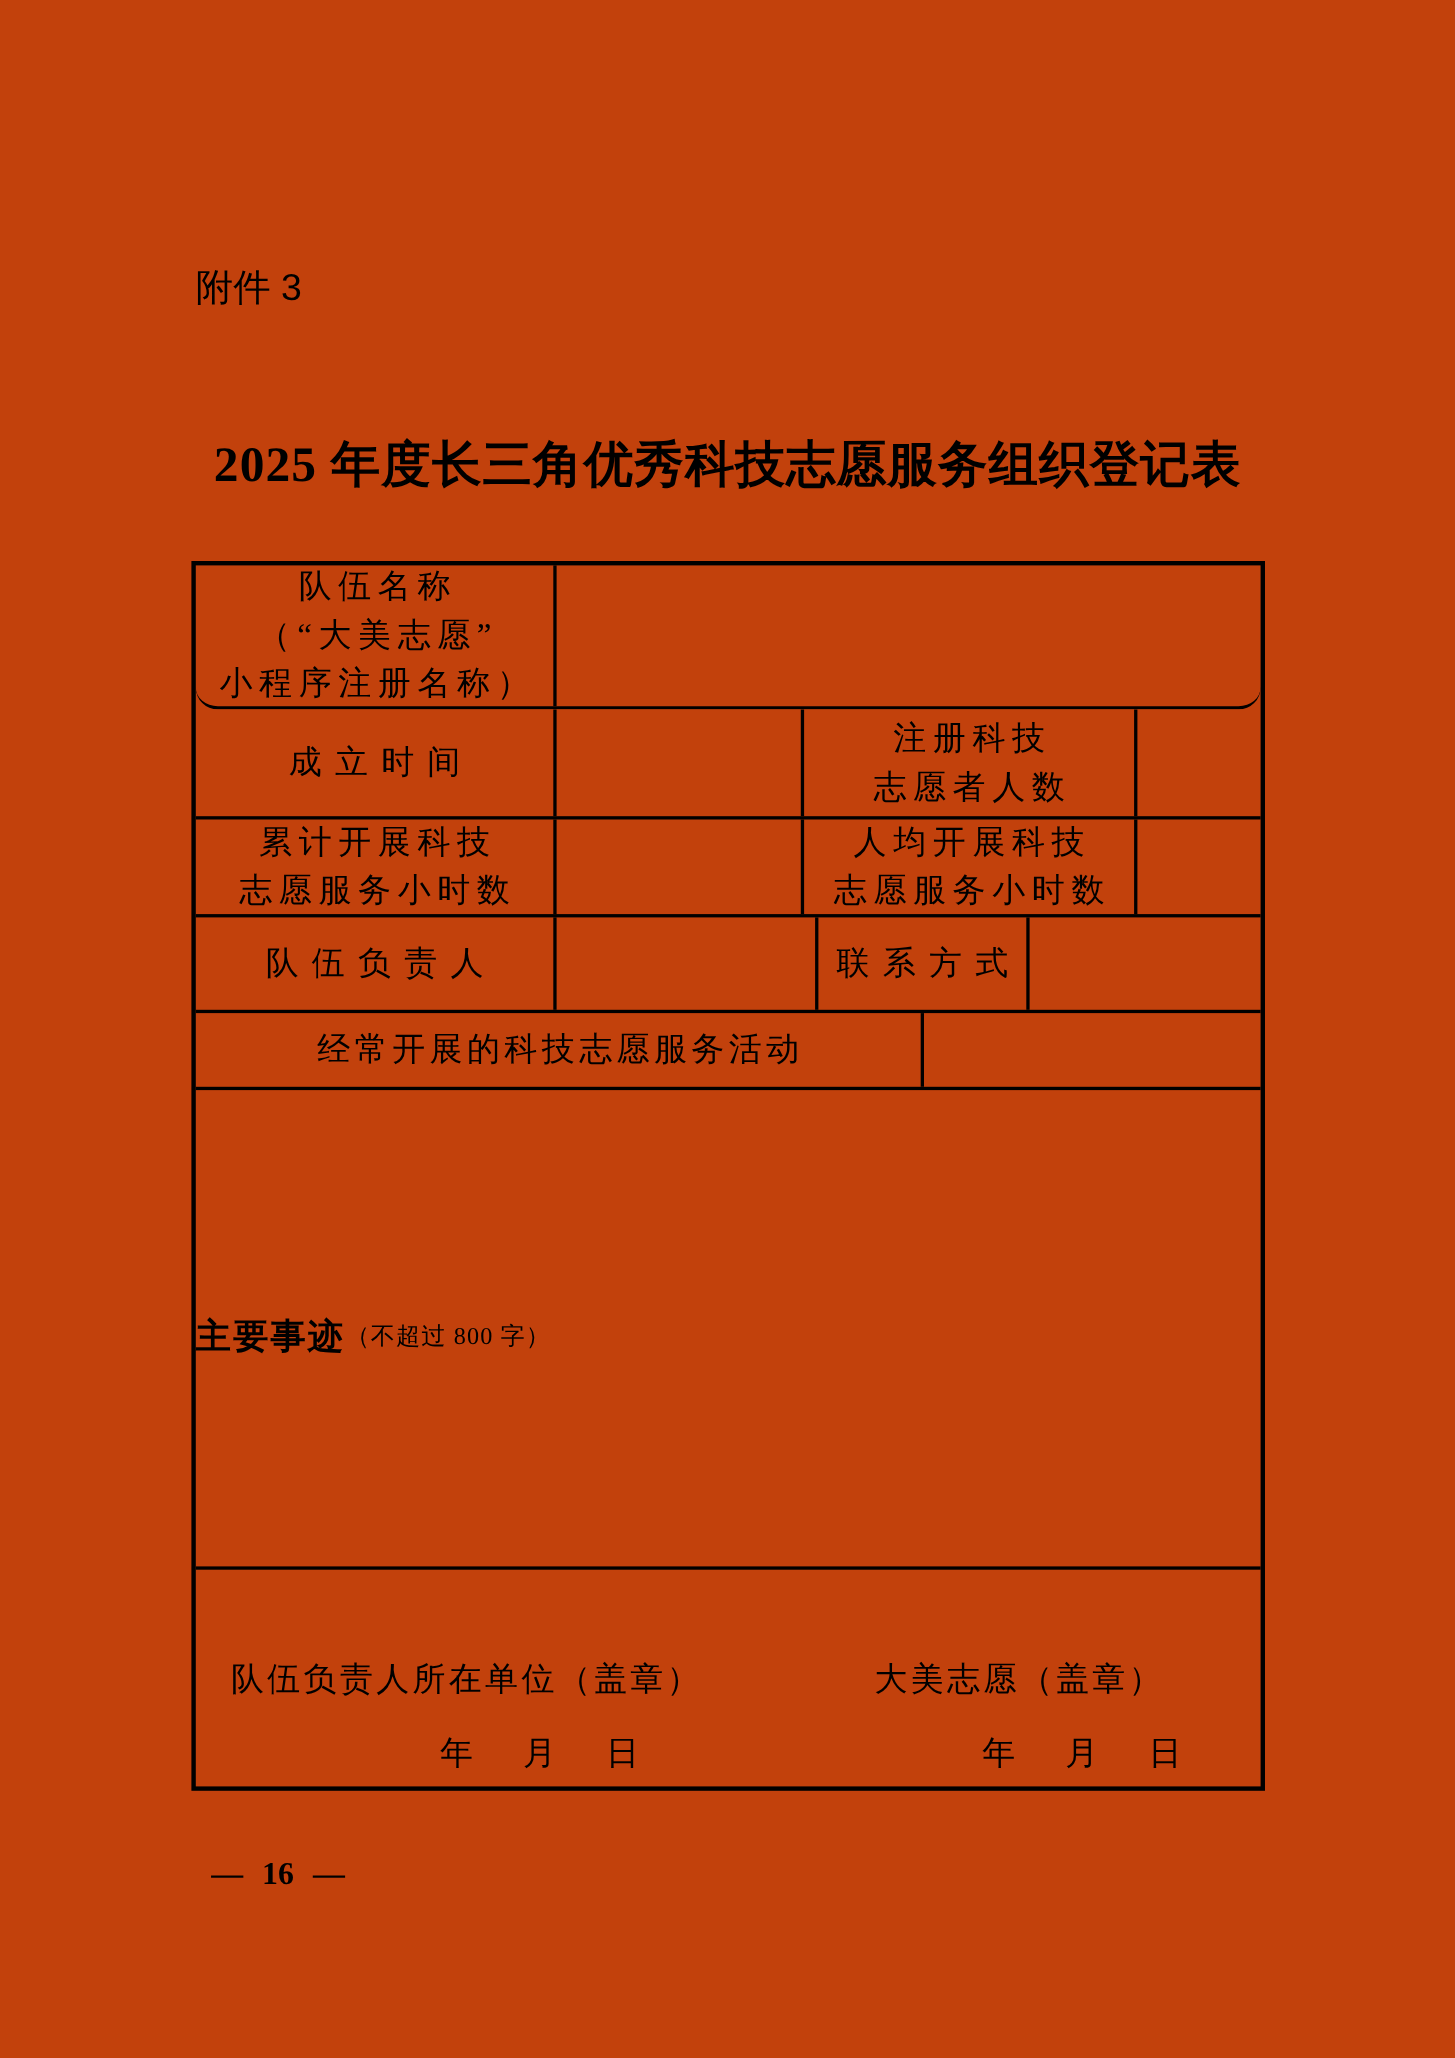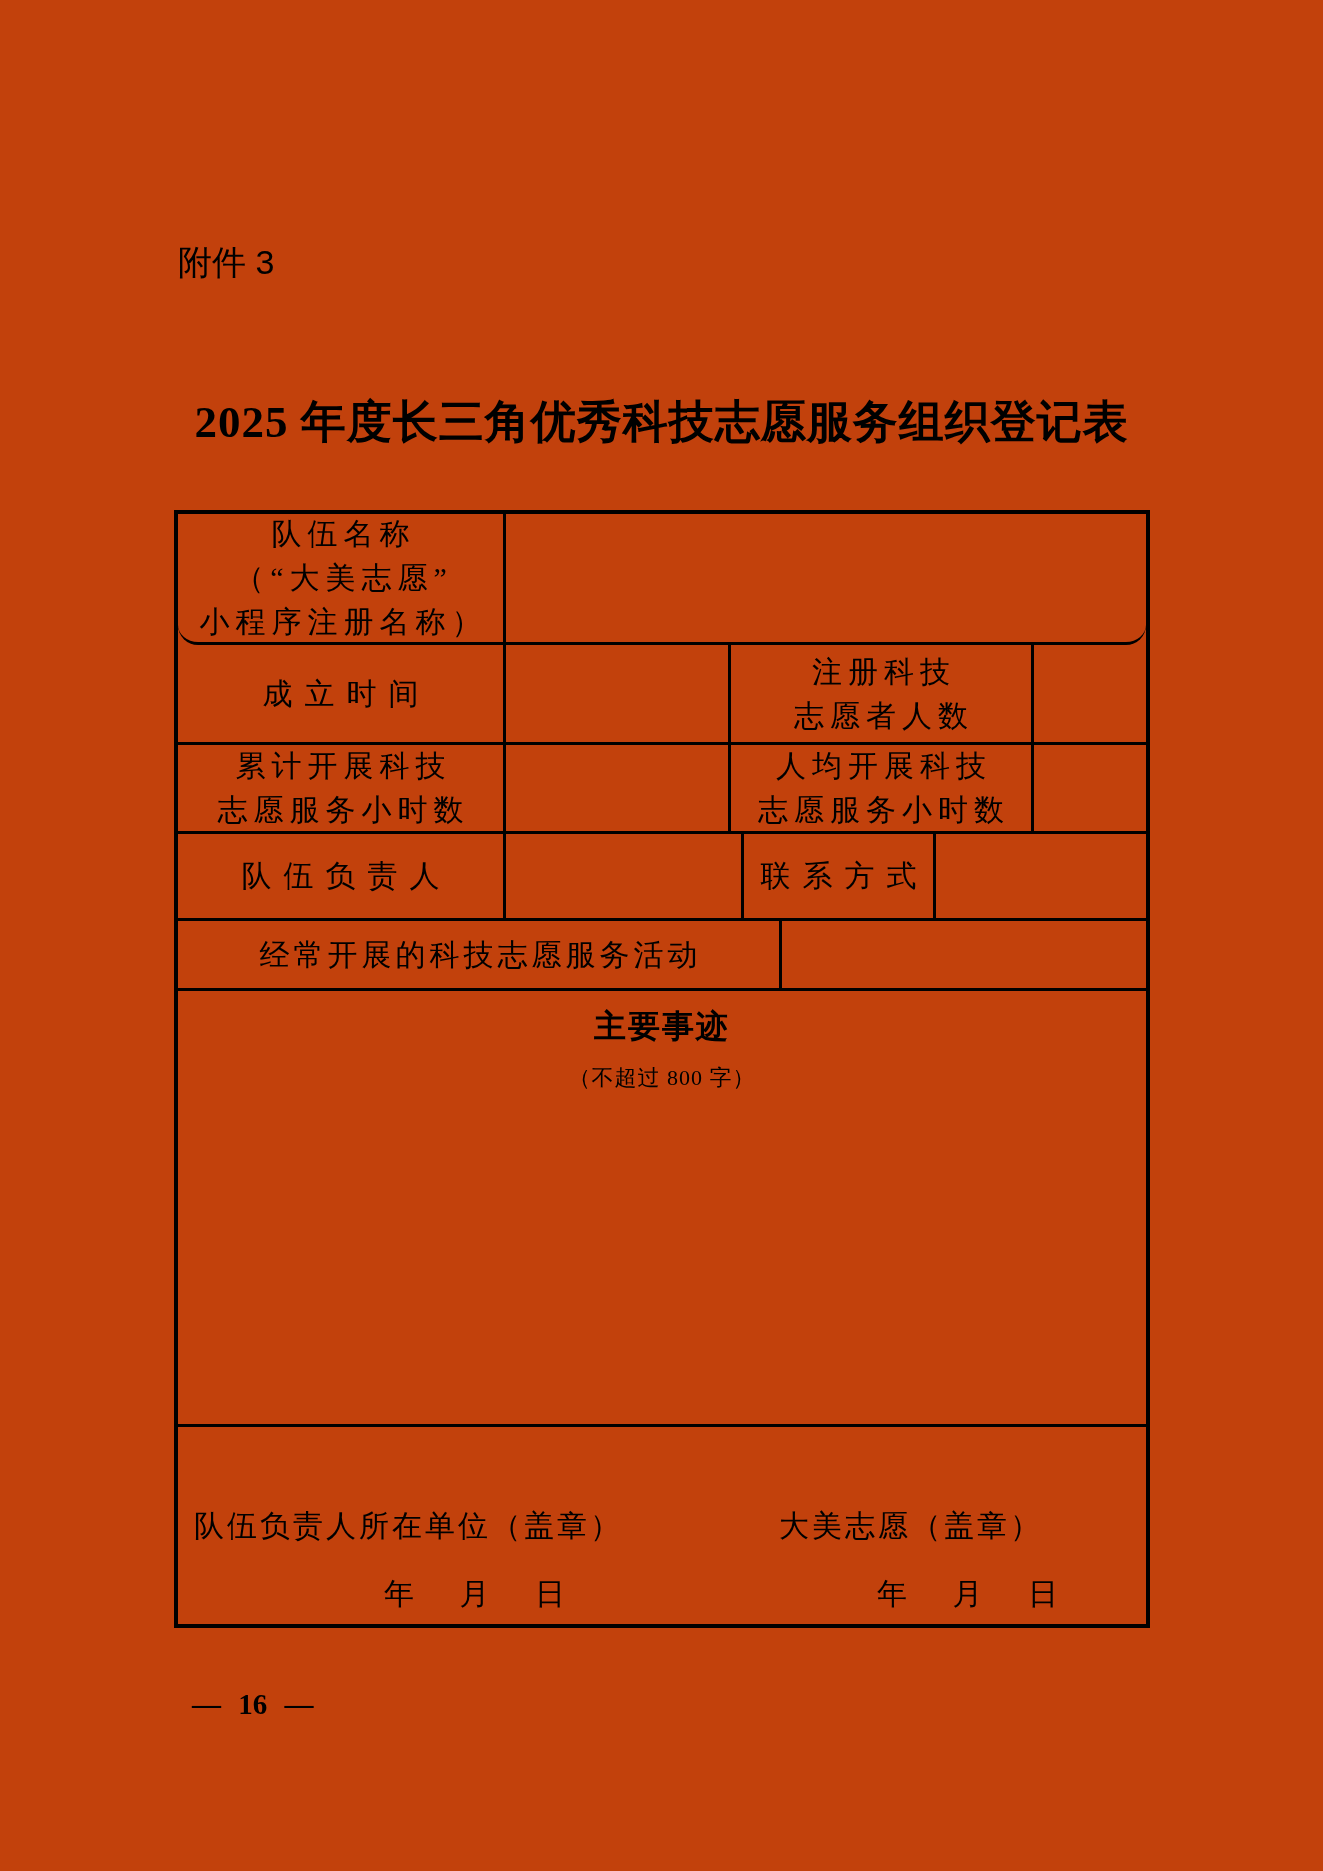--- a/index.html
+++ b/index.html
@@ -27,55 +27,55 @@
   }
 
   .form-table {
     position:absolute; left:174px; top:510px;
     width:976px; height:1118px;
     border:4px solid #000;
     box-sizing:border-box;
     display:flex; flex-direction:column;
   }
   .trow { display:flex; border-bottom:3px solid #000; box-sizing:border-box; flex:0 0 auto; }
-  .trow.last { border-bottom:none; flex:1 1 auto; }
+  .trow.last { border-bottom:none; flex:1 1 auto;padding-left:16px; }
   .cell {
     border-right:3px solid #000; box-sizing:border-box;
     display:flex; align-items:center; justify-content:center;
     text-align:center;
   }
   .cell.lastcol { border-right:none; }
   .cell-label { font-size:30px; line-height:44px; }
   .cell-label .line { display:block; }
 
   
   .w-c1   { width:328px; }
   .w-225  { width:225px; }
   .w-303  { width:303px; }
   .w-238  { width:238px; }
   .w-192  { width:192px; }
-  .w-566  { width:604px; }
+  .w-566  { width:662px; }
   .flexfill { flex:1 1 auto; }
 
   
   .h-r1 { height:131px;border-radius:20px; }
   .h-r2 { height:100px; }
   .h-r3 { height:89px; }
   .h-r4 { height:87px; }
   .h-r5 { height:70px; }
   .h-r6 { height:436px; }
 
   .ls12 { letter-spacing:12px; text-indent:12px; }
   .ls6  { letter-spacing:6px;  text-indent:6px; }
   .ls4  { letter-spacing:4px;  text-indent:4px; }
 
   
   .deeds-cell {
-    flex-direction:column; justify-content:flex-start;
-    padding-top:12px; align-items:center;gap:12px;
+    flex-direction:row; justify-content:flex-start;
+    padding-top:12px; align-items:center;
   }
   .deeds-title {
     font-family:"Liberation Sans","DejaVu Sans",sans-serif;
     font-weight:bold; font-size:32px; letter-spacing:2px; line-height:46px;
   }
   .deeds-subtitle { font-size:22px; letter-spacing:1px; line-height:30px; margin-top:2px; }
 
   
   .sig-cell { position:relative; }
   .sig-label { position:absolute; font-size:30px; letter-spacing:3px; white-space:nowrap; }

